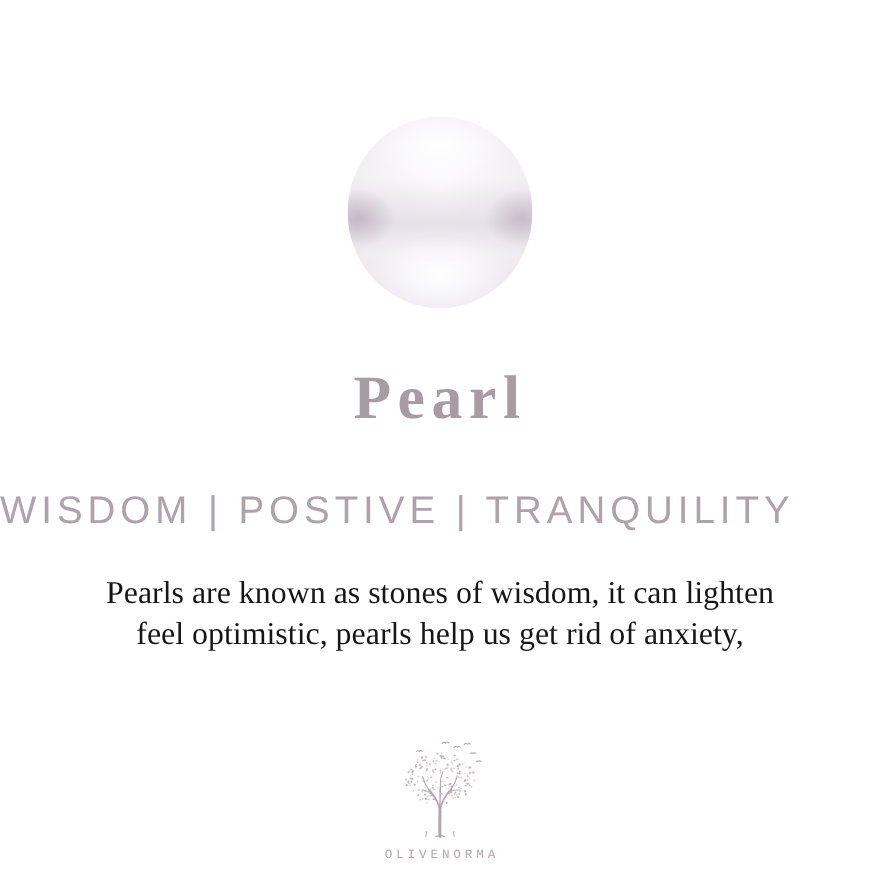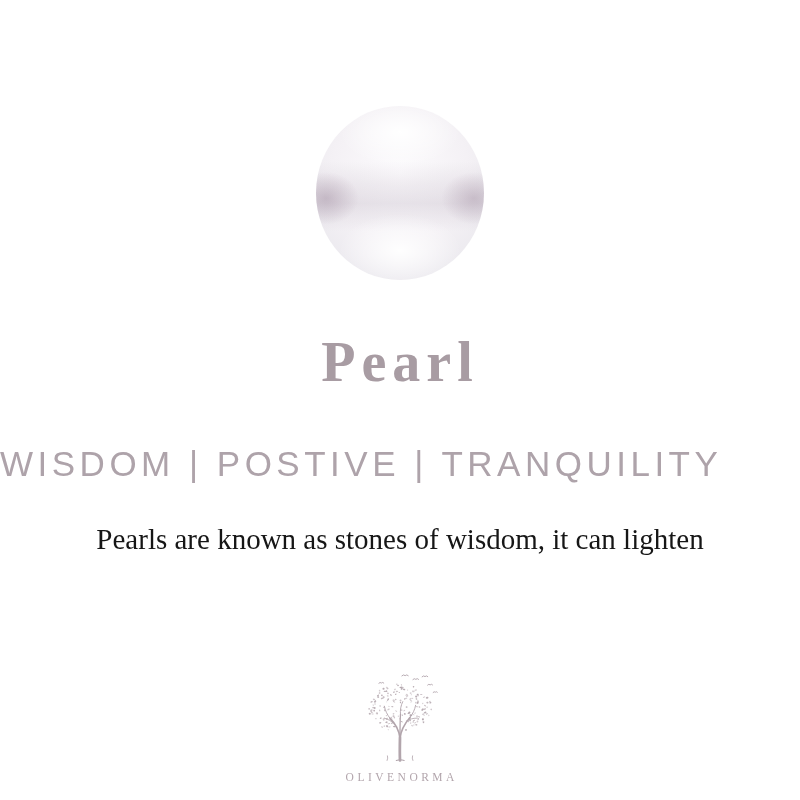--- a/index.html
+++ b/index.html
@@ -76,41 +76,42 @@
   .brand {
     position: absolute;
     top: 672px; left: 0;
     width: 100%;
     text-align: center;
     color: #b2a5ac;
   }
   .brand svg { display: block; margin: 0 auto; }
   .brand-name {
     margin-top: 4px;
-    font-family: Liberation Serif, serif;
+    font-family: Liberation Mono, monospace;
     font-size: 11.5px;
     letter-spacing: 3.5px;
     line-height: 1;
     color: #b2a5ac;
     text-indent: 3.5px; 
   }
 </style>
 </head>
 <body>
 
 <div class="stage">
 
   <div class="pearl"></div>
 
   <h1 class="title">Pearl</h1>
 
   <div class="keywords">WISDOM | POSTIVE | TRANQUILITY</div>
 
   <p class="desc">
     <span>Pearls are known as stones of wisdom, it can lighten</span>
+    <span>feel optimistic, pearls help us get rid of anxiety,</span>
   </p>
 
   <div class="brand">
     <svg viewBox="0 0 100 104" width="92" height="96" aria-hidden="true">
 
       <g stroke="#b2a5ac" fill="none" stroke-linecap="round">
         <path d="M50 96 C49.6 88 49.8 80 50 71" stroke-width="3"></path>
         <path d="M46 96 q2 -0.6 5 -0.8 M54.5 96 q-2 -0.6 -4.5 -0.8" stroke-width="1.2"></path>
         <path d="M50 72 C49 62 45 56 39 50" stroke-width="1.7"></path>
         <path d="M50 72 C51 62 55 56 61 49" stroke-width="1.7"></path>

